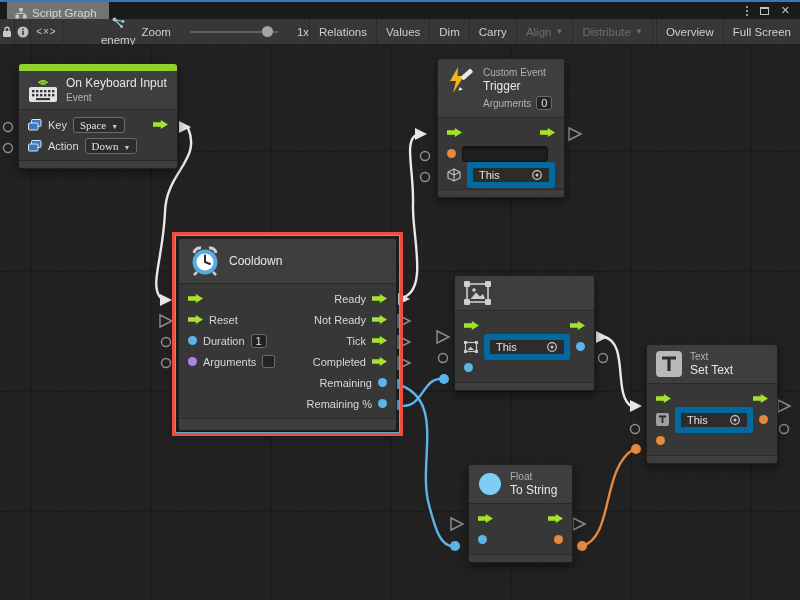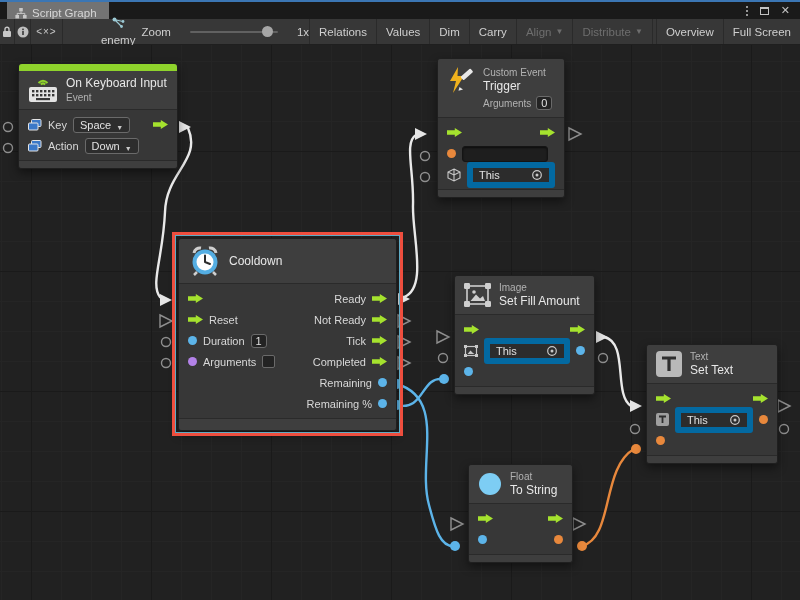--- a/index.html
+++ b/index.html
@@ -61,21 +61,21 @@
   .ntitle{font-size:12px;color:#e8e8e8;line-height:1.25;}
   .ncat{font-size:10px;color:#b2b2b2;line-height:1.3;}
   .body{padding:4px 0;}
   .row{display:flex;align-items:center;height:21px;padding:0 9px;gap:6px;}
   .right{margin-left:auto;display:flex;align-items:center;gap:6px;}
   .flowarrow{width:15px;height:9px;background:var(--flow-green);
     clip-path:polygon(0 25%,52% 25%,52% 0,100% 50%,52% 100%,52% 75%,0 75%);}
   .pdot{width:9px;height:9px;border-radius:50%;flex:0 0 auto;}
   .pdot.blue{background:var(--blue);} .pdot.orange{background:var(--orange);} .pdot.purple{background:var(--purple);}
   .dd{display:inline-flex;align-items:flex-end;gap:5px;background:#2d2d2d;border:1px solid #6a6a6a;
-    border-radius:3px;padding:1px 6px;color:#e2e2e2;}
+    border-radius:3px;padding:1px 6px;color:#e2e2e2;font-family:Liberation Serif, serif;}
   .dd .caret{font-size:7px;color:#cacaca;margin:0;}
   .vbox{min-width:15px;text-align:center;background:#232323;border:1px solid #6a6a6a;border-radius:3px;
     padding:0 4px;color:#e0e0e0;}
   .cbox{width:13px;height:13px;background:#232323;border:1px solid #6a6a6a;border-radius:2px;}
   .tinput{width:86px;height:16px;background:#1e1e1e;border:1px solid #141414;border-radius:3px;
     box-shadow:inset 0 1px 2px rgba(0,0,0,.6);color:#ddd;font-size:11px;padding:0 4px;}
   .tdd{display:inline-flex;align-items:center;justify-content:space-between;background:#2c2c2c;
     border:6px solid #0369a1;border-radius:3px;padding:1px 6px;color:#e0e0e0;flex:1;}
   .plabel{color:#d8d8d8;}
   .selframe{position:absolute;left:172px;top:187px;width:231px;height:204px;z-index:4;pointer-events:none;
@@ -391,24 +391,20 @@
           <rect x="3" y="3" width="21" height="18" fill="none" stroke="#cfcfcf" stroke-width="1.6"></rect>
           <g fill="#cfcfcf">
             <rect x="0" y="0" width="6" height="6" rx="1.2"></rect>
               <rect x="21" y="0" width="6" height="6" rx="1.2"></rect>
             <rect x="0" y="18" width="6" height="6" rx="1.2"></rect>
               <rect x="21" y="18" width="6" height="6" rx="1.2"></rect>
             <circle cx="10" cy="9" r="1.8"></circle>
             <path d="M6.5 18 L12 11.5 L16 15.5 L19 13 L21 18 Z"></path>
           </g>
         </svg>
-        <div>
-          <div class="ncat">Image</div>
-          <div class="ntitle">Set Fill Amount</div>
-        </div>
       </div>
       <div class="body">
         <div class="row">
           <span class="flowarrow"></span>
           <span class="right">
               <span class="flowarrow"></span>
             </span>
         </div>
         <div class="row">
           <svg width="14" height="12" viewBox="0 0 14 12">

